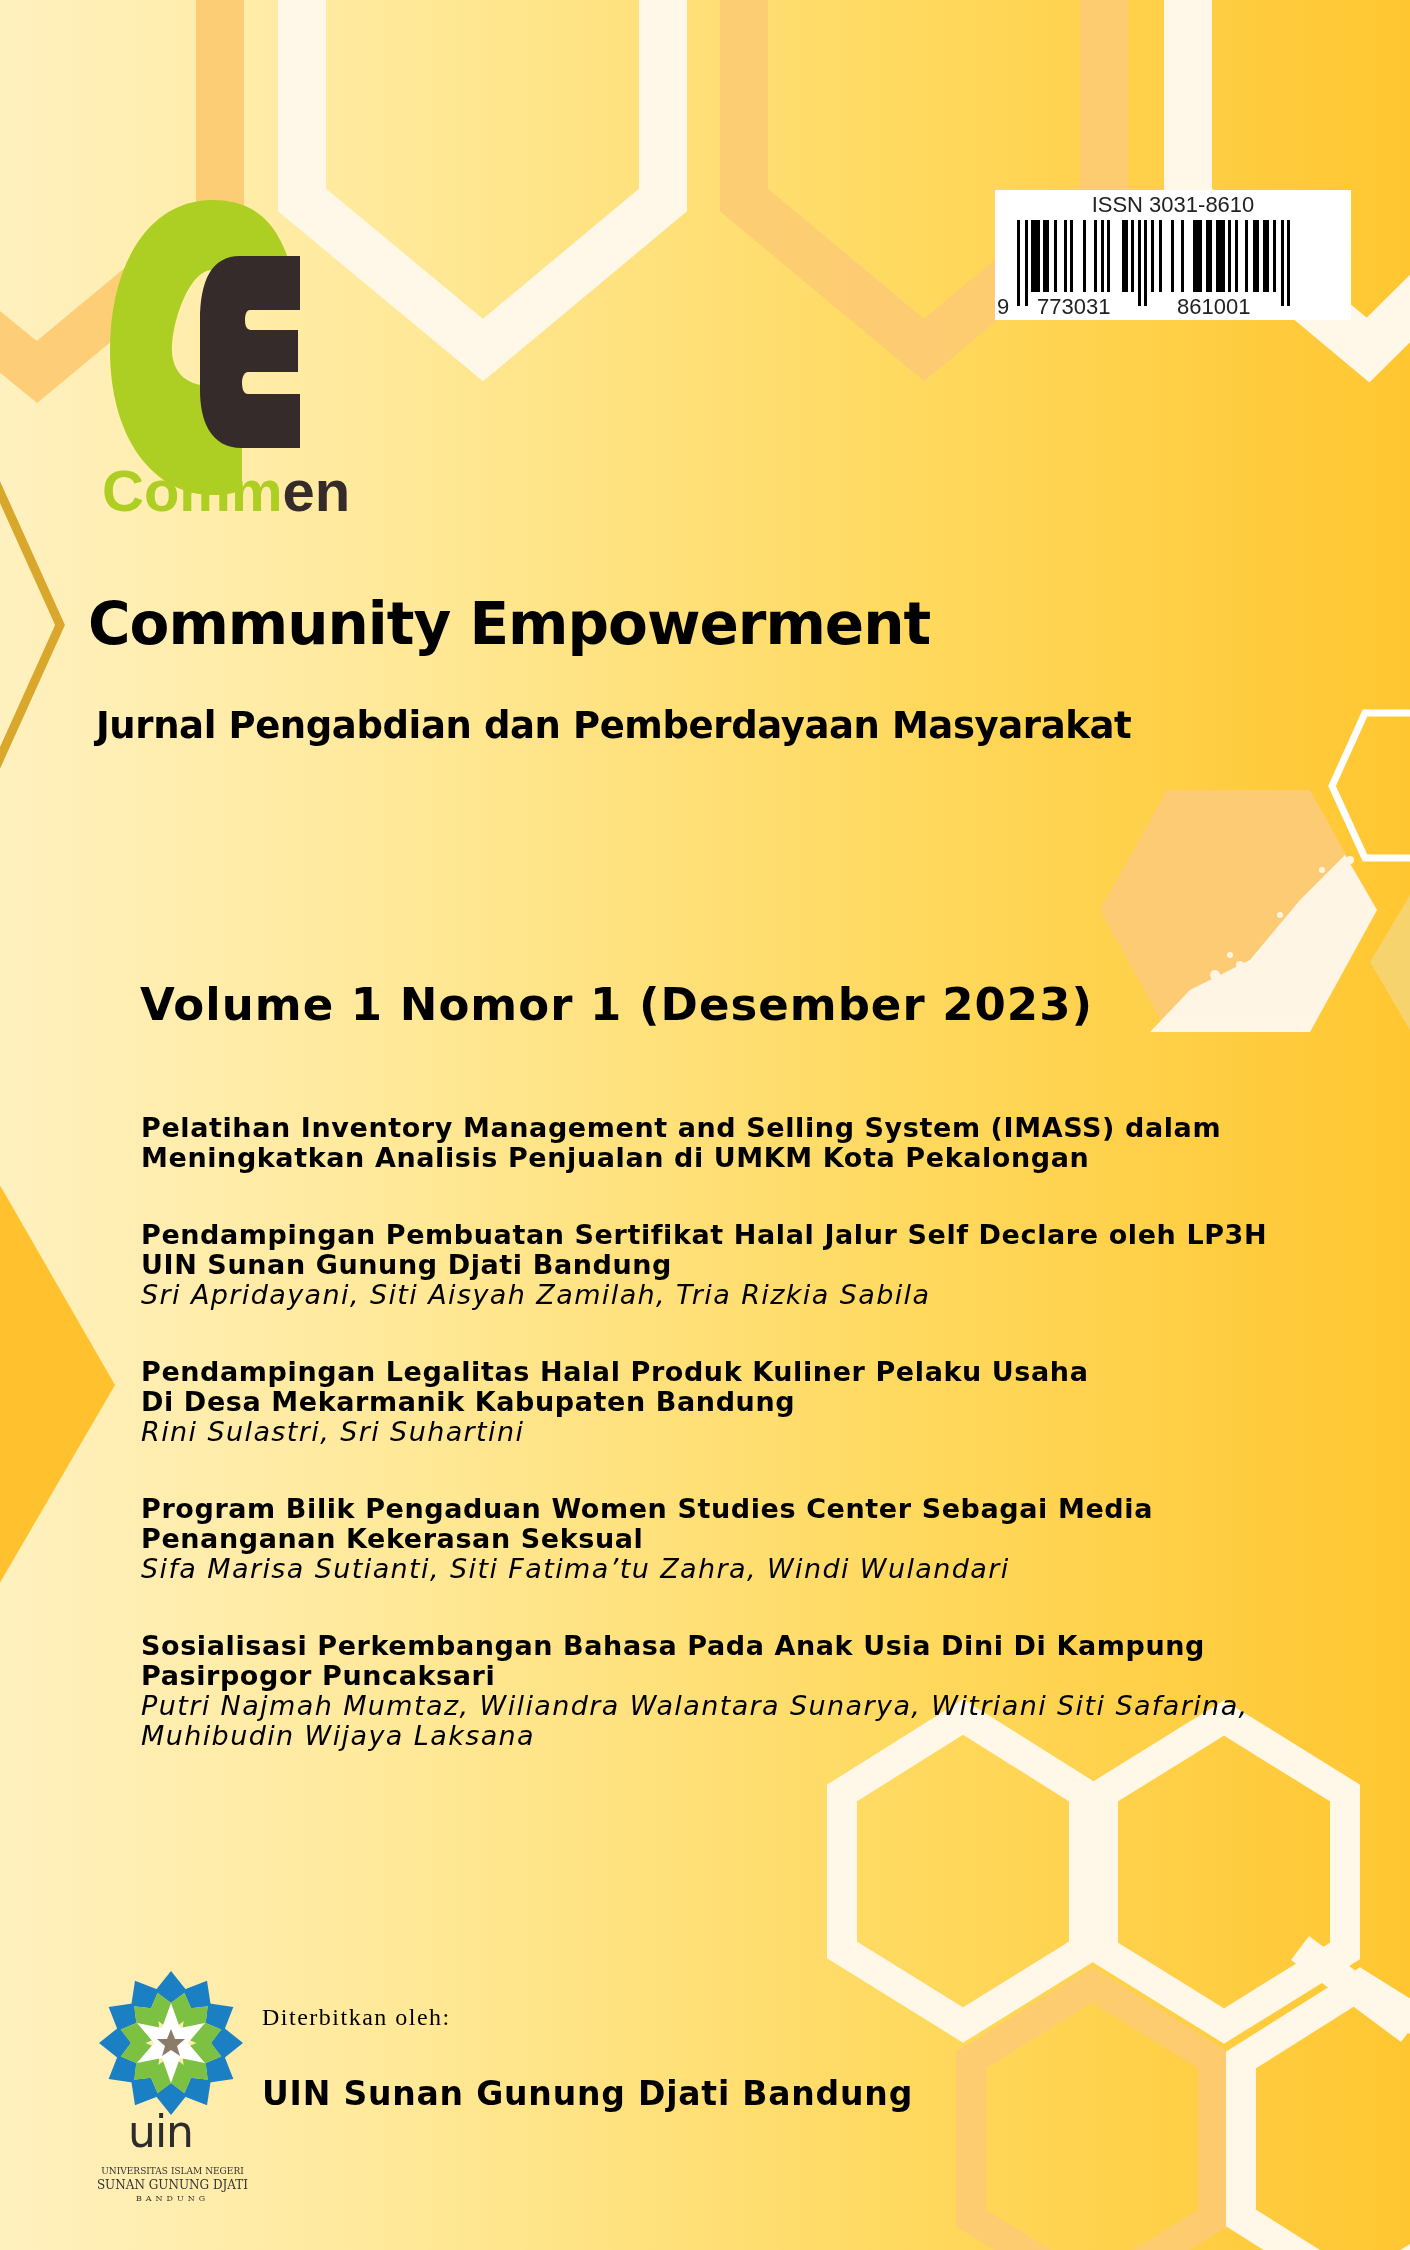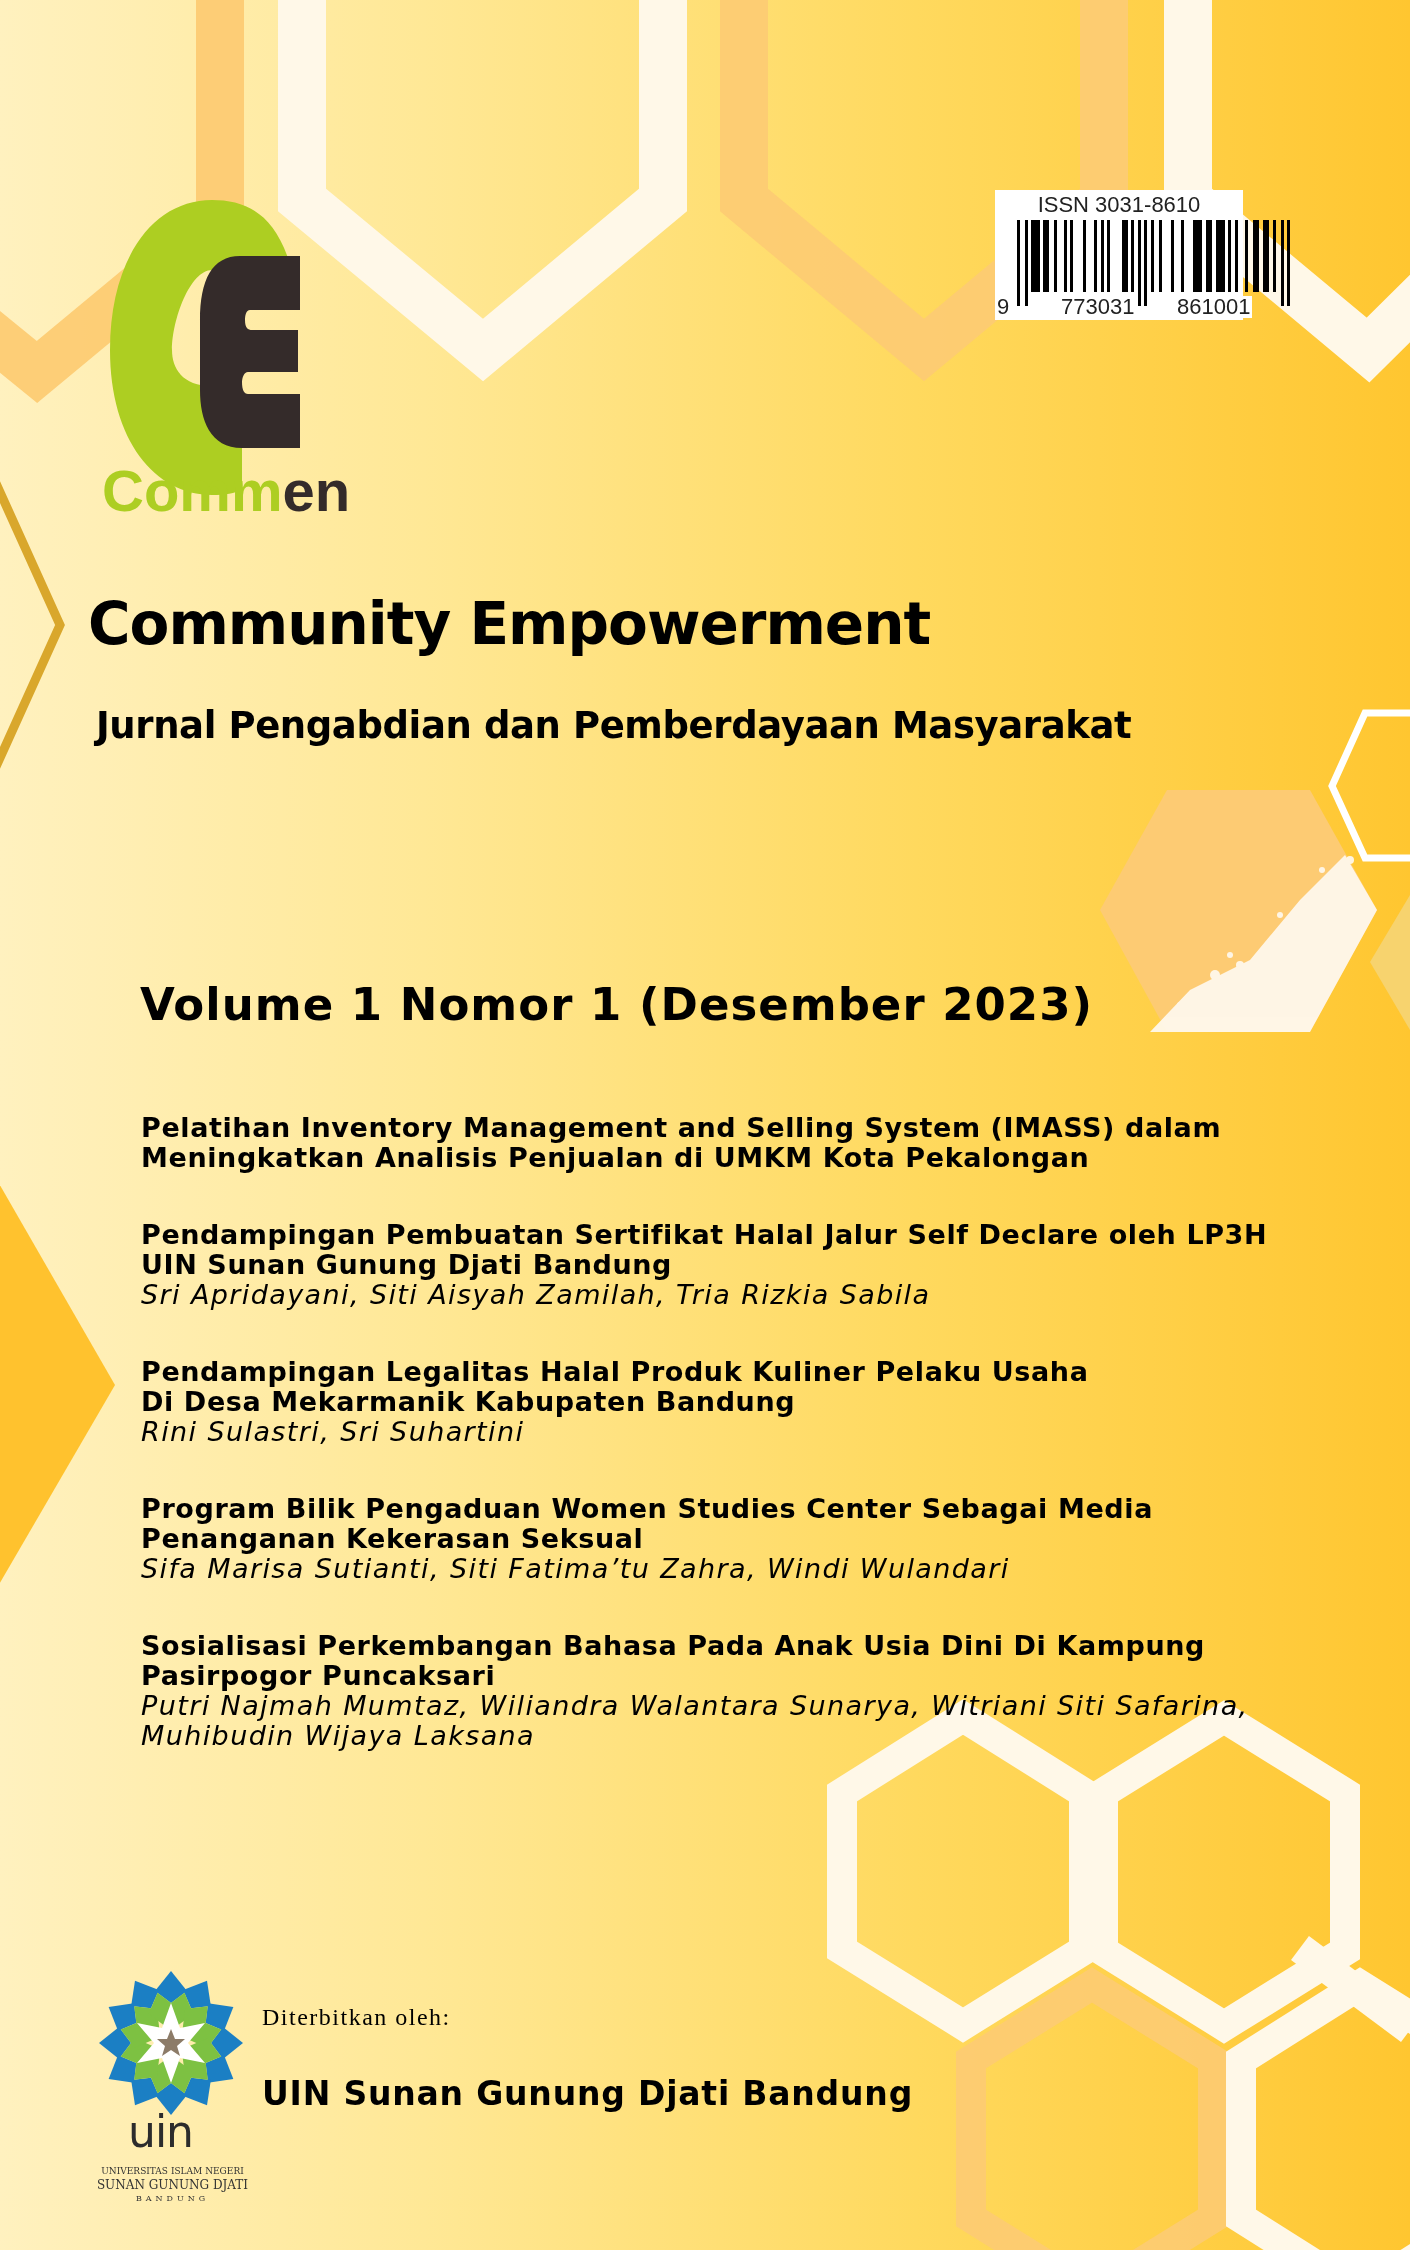--- a/index.html
+++ b/index.html
@@ -12,21 +12,21 @@
   }
   .bg-svg { position: absolute; left: 0; top: 0; width: 1410px; height: 2250px; }
 
   
   .logo { position: absolute; left: 100px; top: 170px; width: 300px; height: 350px; }
   .logo-word { position: absolute; left: 102px; top: 462px; font-family: "Liberation Sans", sans-serif; font-weight: 700; font-size: 58px; letter-spacing: 0px; line-height: 1; }
   .logo-word .g { color: #ADCE22; }
   .logo-word .d { color: #342B2A; }
 
   
-  .barcode { position: absolute; left: 995px; top: 190px; width: 248px; height: 130px; background: #fff; }
+  .barcode { position: absolute; left: 995px; top: 190px; width: 356px; height: 130px; background: #fff; }
   .barcode-issn { position: absolute; top: 2px; left: 0; width: 100%; text-align: center; font-family: "Liberation Sans", sans-serif; font-size: 22px; color: #222; }
   .barcode-bars { position: absolute; left: 22px; top: 30px; width: 275px; height: 86px; }
   .barcode-digits { position: absolute; bottom: 2px; font-family: "Liberation Sans", sans-serif; font-size: 22px; color: #222; background: #fff; line-height: 1; padding: 0 2px; }
 
   
   .title { position: absolute; left: 88px; top: 595px; font-family: "DejaVu Sans", sans-serif; font-weight: 700; font-size: 58px; letter-spacing: -1px; line-height: 1; }
   .subtitle { position: absolute; left: 96px; top: 707px; font-family: "DejaVu Sans", sans-serif; font-weight: 700; font-size: 37px; letter-spacing: -0.4px; line-height: 1; }
   .online-issn { position: absolute; left: 96px; top: 772px; font-family: "DejaVu Sans", sans-serif; font-weight: 700; font-size: 35px; letter-spacing: -0.5px; line-height: 1; }
 
   .volume { position: absolute; left: 140px; top: 982px; font-family: "DejaVu Sans", sans-serif; font-weight: 700; font-size: 45px; letter-spacing: 1px; line-height: 1; }
@@ -129,21 +129,21 @@
           <rect x="218" y="0" width="3" height="72"></rect>
         <rect x="228" y="0" width="3" height="72"></rect>
           <rect x="236" y="0" width="6" height="72"></rect>
         <rect x="246" y="0" width="6" height="72"></rect>
           <rect x="256" y="0" width="3" height="72"></rect>
         <rect x="264" y="0" width="3" height="86"></rect>
           <rect x="270" y="0" width="3" height="86"></rect>
       </g>
     </svg>
     <span class="barcode-digits" style="left:0;">9</span>
-    <span class="barcode-digits" style="left:64px;margin-top:37px;">773031</span>
+    <span class="barcode-digits" style="left:40px;margin-top:37px;">773031</span>
     <span class="barcode-digits" style="left:180px;">861001</span>
   </div>
 
   <div class="title">Community Empowerment</div>
   <div class="subtitle">Jurnal Pengabdian dan Pemberdayaan Masyarakat</div>
 
   <div class="volume">Volume 1 Nomor 1 (Desember 2023)</div>
 
   <div class="articles">
     <div class="article">

